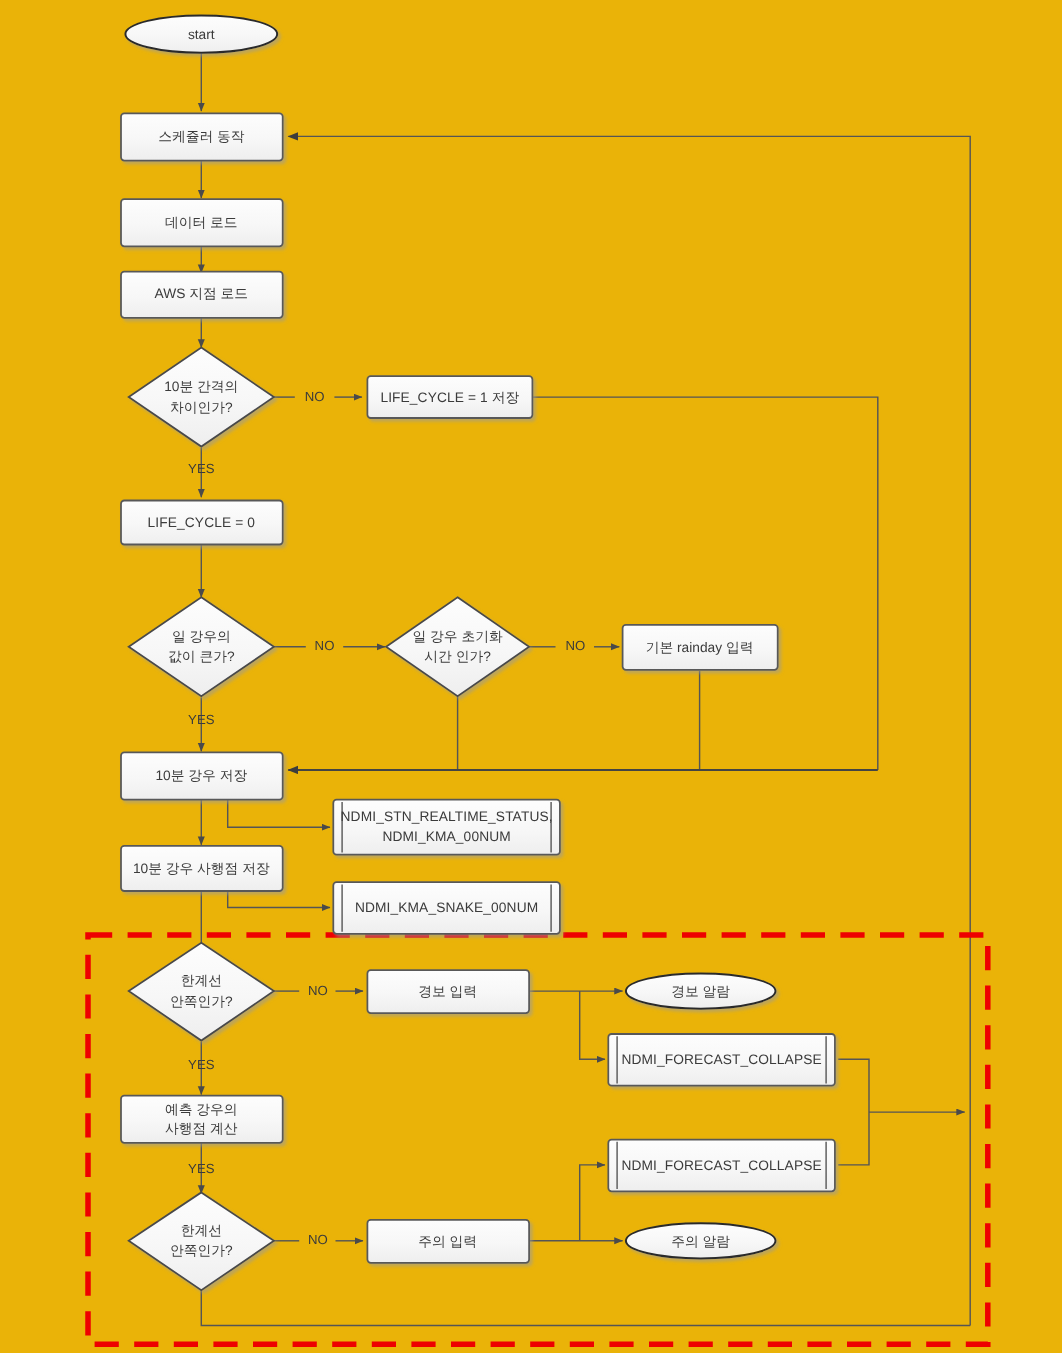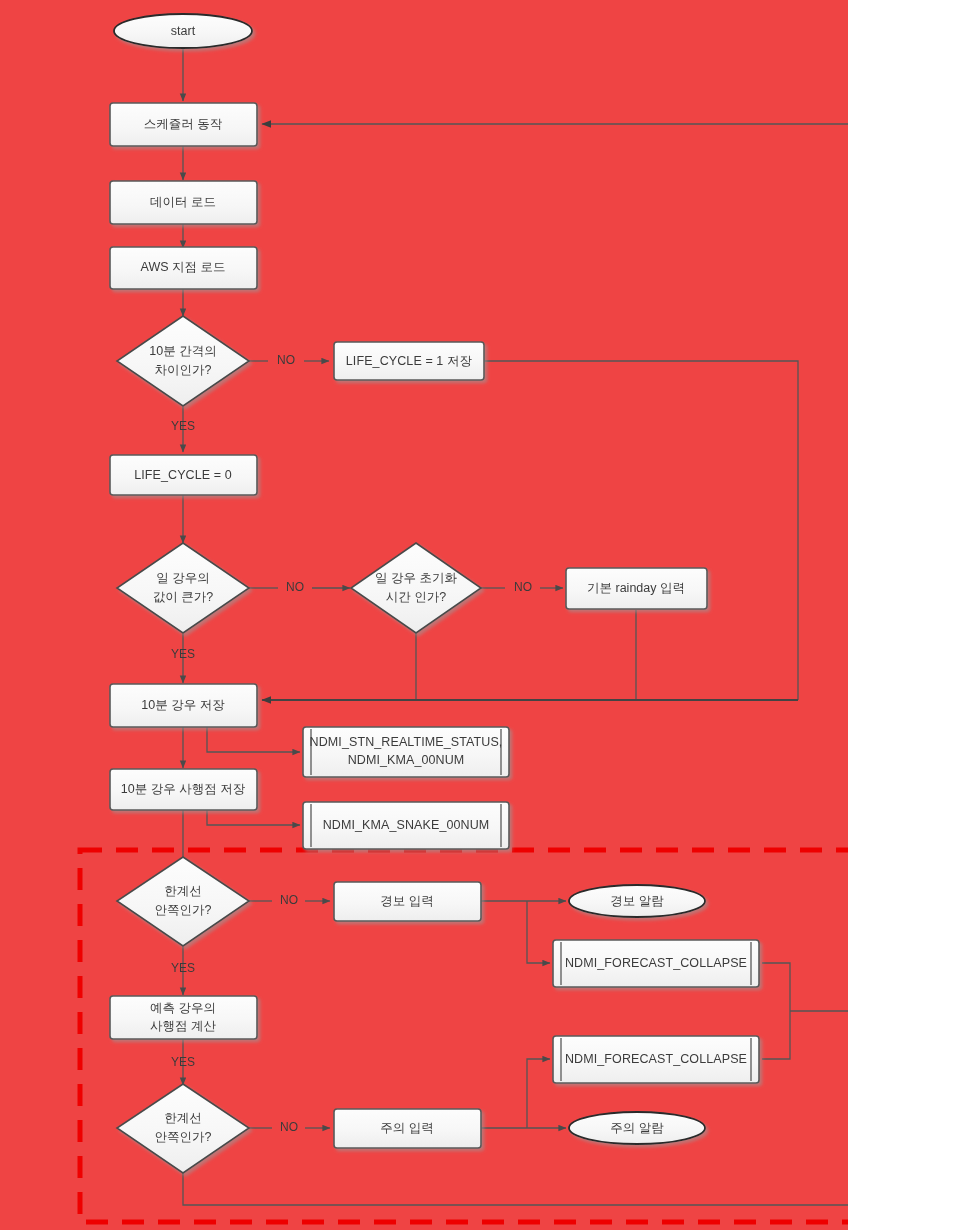--- a/index.html
+++ b/index.html
@@ -5,23 +5,23 @@
   html, body {
     margin: 0;
     padding: 0;
     background: #ffffff;
   }
   body {
     font-family: "Liberation Sans", "DejaVu Sans", sans-serif;
   }
   #canvas {
     position: relative;
-    width: 848px;
+    width: 965px;
     height: 1230px;
-    background: #ef4444;
+    background: #eab308;
     overflow: hidden;
   }
   #flow-svg {
     position: absolute;
     left: 0;
     top: 0;
     width: 965px;
     height: 1230px;
   }
   .node-label {

